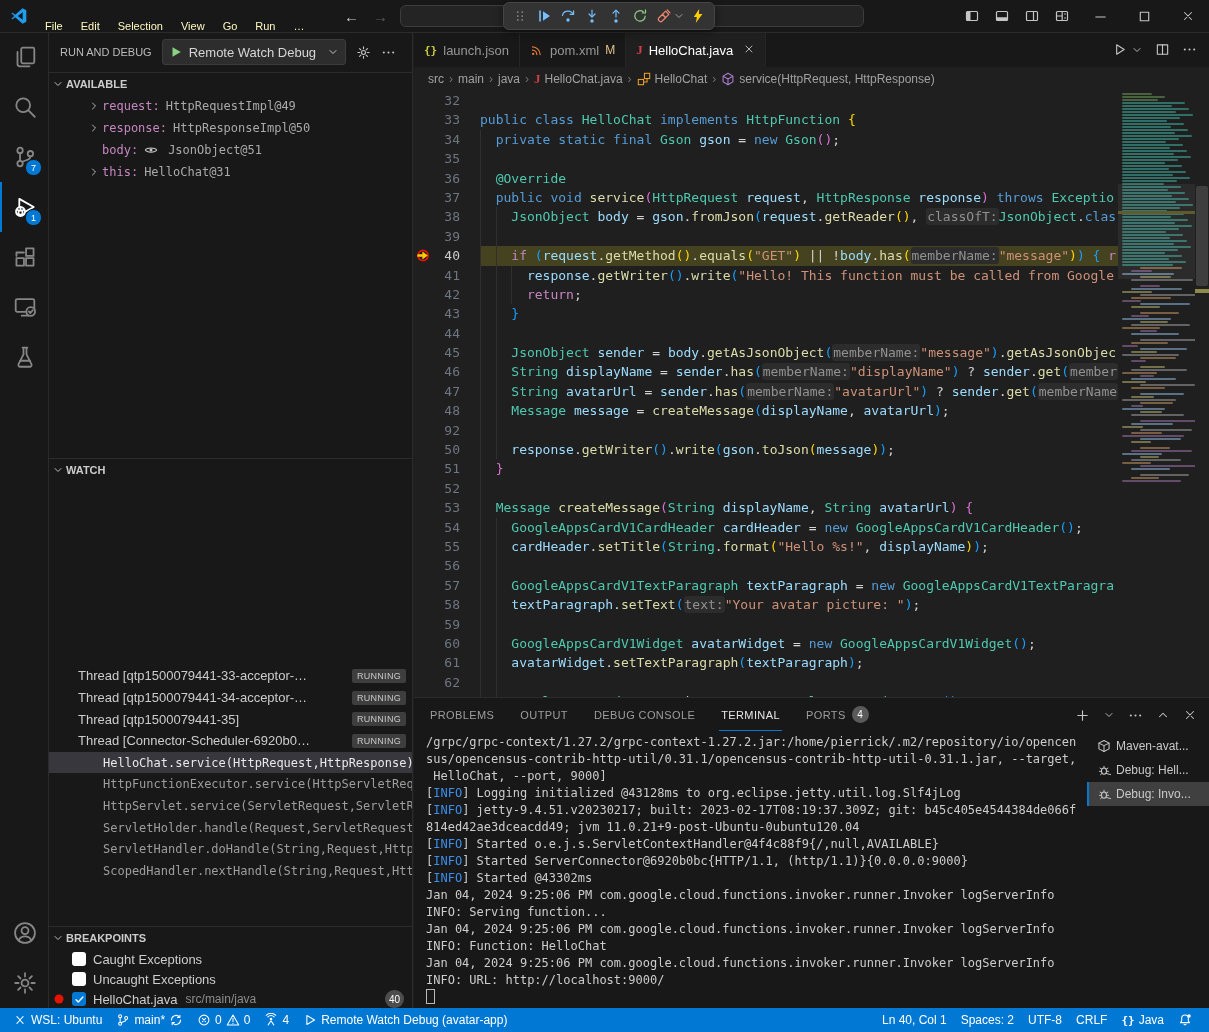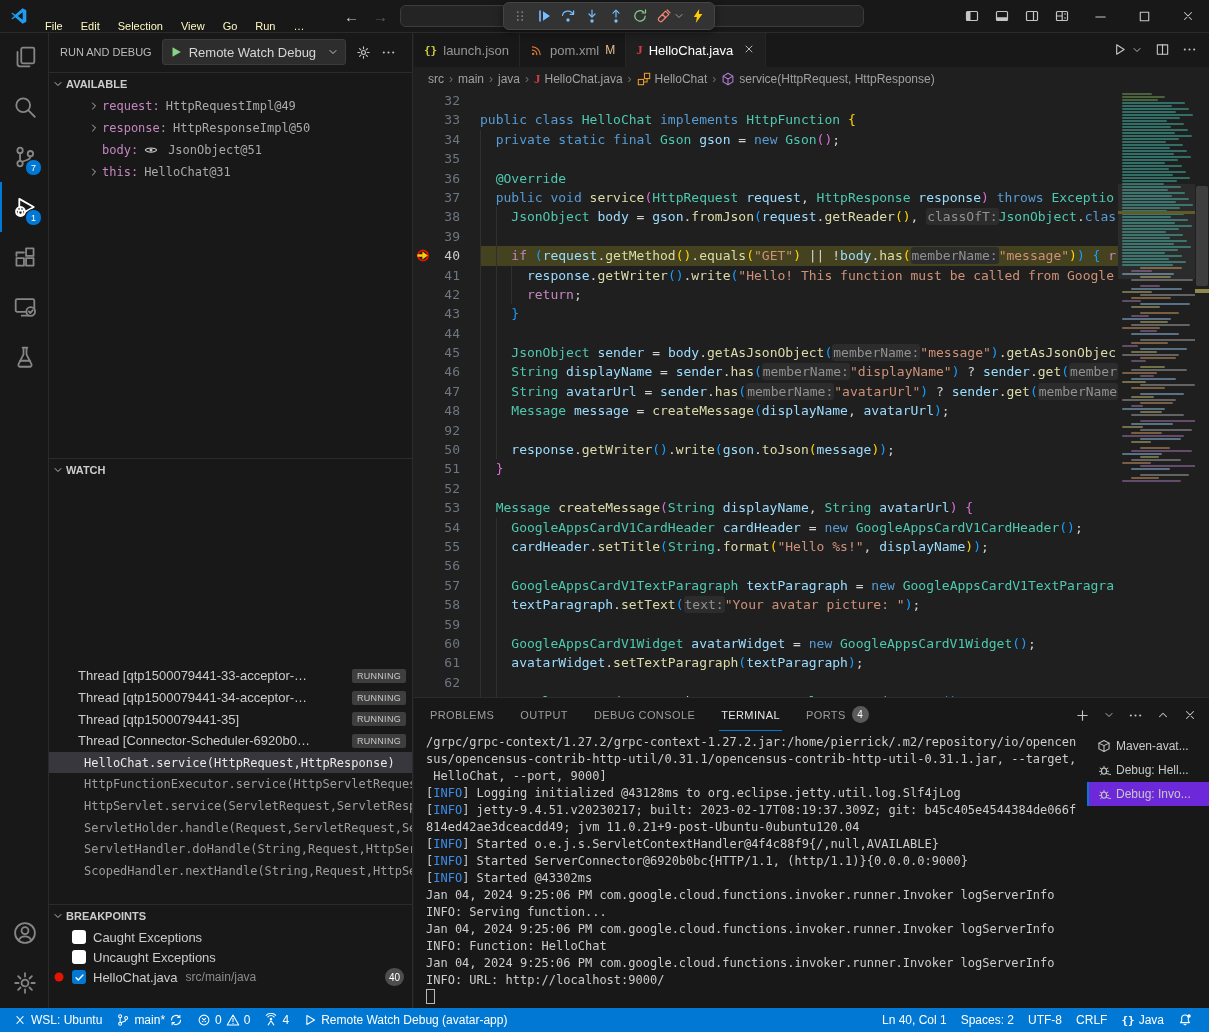--- a/index.html
+++ b/index.html
@@ -51,21 +51,21 @@
   .sec-head{height:22px;display:flex;align-items:center;gap:2px;padding-left:4px;border-top:1px solid #2b2b2b;
             font-size:11px;font-weight:bold;color:#cccccc;}
   .tree-row{height:22px;display:flex;align-items:center;font-family:"DejaVu Sans Mono",monospace;font-size:12px;white-space:nowrap;overflow:hidden;}
   .tr-chev{width:16px;color:#c5c5c5;flex:none;display:flex;justify-content:center;}
   .var-name{color:#c586c0;text-align:right;}
   .var-val{color:#a9a9a9;margin-left:6px;}
   .scope-lbl{color:#cccccc;font-family:"Liberation Sans",sans-serif;font-size:13px;font-weight:bold;}
   .cs-row{height:21.7px;display:flex;align-items:center;font-size:13px;color:#cccccc;white-space:nowrap;overflow:hidden;padding-right:6px;box-sizing:border-box;}
   .cs-badge{margin-left:auto;flex:none;background:#3e3e3e;color:#c8c8c8;font-size:9px;letter-spacing:.3px;
             padding:2px 5px;border-radius:2px;}
-  .cs-frame{font-family:"DejaVu Sans Mono",monospace;font-size:12px;color:#9d9d9d;padding-left:36px;}
+  .cs-frame{font-family:"DejaVu Sans Mono",monospace;font-size:12px;color:#9d9d9d;padding-left:55px;}
   .cs-frame.sel{background:#37373d;color:#e9e9e9;}
   .bp-row{height:20px;display:flex;align-items:center;font-size:13px;color:#cccccc;position:relative;padding-left:24px;}
   .chk{width:14px;height:14px;border-radius:3px;background:#ffffff;margin-right:7px;flex:none;}
   .chk.on{background:#0078d4;display:flex;align-items:center;justify-content:center;}
   .bp-path{color:#8c8c8c;font-size:12px;margin-left:8px;}
   .bp-badge{margin-left:auto;margin-right:8px;width:19px;height:18px;border-radius:9px;background:#4d4d4d;color:#fff;
             font-size:10px;display:flex;align-items:center;justify-content:center;}
   .bp-dot{position:absolute;left:5px;top:4px;}
 
   
@@ -109,21 +109,21 @@
   .ptab.active{color:#e7e7e7;border-bottom:1px solid #0078d4;}
   .ptab-badge{width:17px;height:17px;border-radius:9px;background:#5a5a5a;color:#fff;font-size:10px;display:flex;align-items:center;justify-content:center;}
   .panel-actions{margin-left:auto;display:flex;align-items:center;gap:13px;padding-right:12px;color:#c5c5c5;}
   .terminal{position:absolute;left:12px;top:36px;width:655px;height:272px;font-family:"DejaVu Sans Mono",monospace;
             font-size:12px;line-height:17px;color:#cccccc;white-space:pre;overflow:hidden;}
   .t-b{color:#3b8eea;}
   .t-cursor{display:inline-block;width:7px;height:13px;border:1px solid #b9b9b9;vertical-align:-2px;}
   .term-list{position:absolute;right:0;top:36px;width:122px;}
   .ts-row{height:24px;display:flex;align-items:center;gap:5px;font-size:12px;color:#c8c8c8;padding-left:8px;
           border-left:2px solid transparent;box-sizing:border-box;white-space:nowrap;overflow:hidden;}
-  .ts-row.sel{background:#6d28d9;border-left:2px solid #0078d4;}
+  .ts-row.sel{background:#404040;border-left:2px solid #0078d4;}
 
   
   .statusbar{position:absolute;left:0;top:1008px;width:1209px;height:24px;background:#0078d4;color:#ffffff;
              display:flex;align-items:center;font-size:12px;z-index:50;}
   .sb-left{display:flex;align-items:center;height:100%;padding-left:6px;}
   .sb-right{margin-left:auto;display:flex;align-items:center;height:100%;padding-right:10px;}
   .sbi{display:flex;align-items:center;gap:4px;padding:0 7px;height:100%;}
 </style>
 </head>
 <body>
@@ -432,21 +432,21 @@
           <span style="overflow: hidden; text-overflow: ellipsis; max-width: 235px;">Thread [Connector-Scheduler-6920b0bc-1]</span>
           <span class="cs-badge">RUNNING</span>
         </div>
         <div class="cs-row cs-frame sel">HelloChat.service(HttpRequest,HttpResponse)</div>
         <div class="cs-row cs-frame">HttpFunctionExecutor.service(HttpServletReques</div>
         <div class="cs-row cs-frame">HttpServlet.service(ServletRequest,ServletResp</div>
         <div class="cs-row cs-frame">ServletHolder.handle(Request,ServletRequest,Se</div>
         <div class="cs-row cs-frame">ServletHandler.doHandle(String,Request,HttpSer</div>
         <div class="cs-row cs-frame">ScopedHandler.nextHandle(String,Request,HttpSe</div>
       </div>
-    <div class="section" id="secBreakpoints" style="top:872px;height:82px;">
+    <div class="section" id="secBreakpoints" style="top:894px;height:82px;">
         <div class="sec-head">
           <span class="icon">
             <svg width="12" height="12" viewBox="0 0 16 16" fill="none" stroke="currentColor" stroke-width="1.2" stroke-linecap="round" stroke-linejoin="round">
               <path d="M4 6l4 4 4-4"></path>
             </svg>
           </span>
           <span>BREAKPOINTS</span>
         </div>
         <div class="bp-row">
           <span class="chk"></span>

